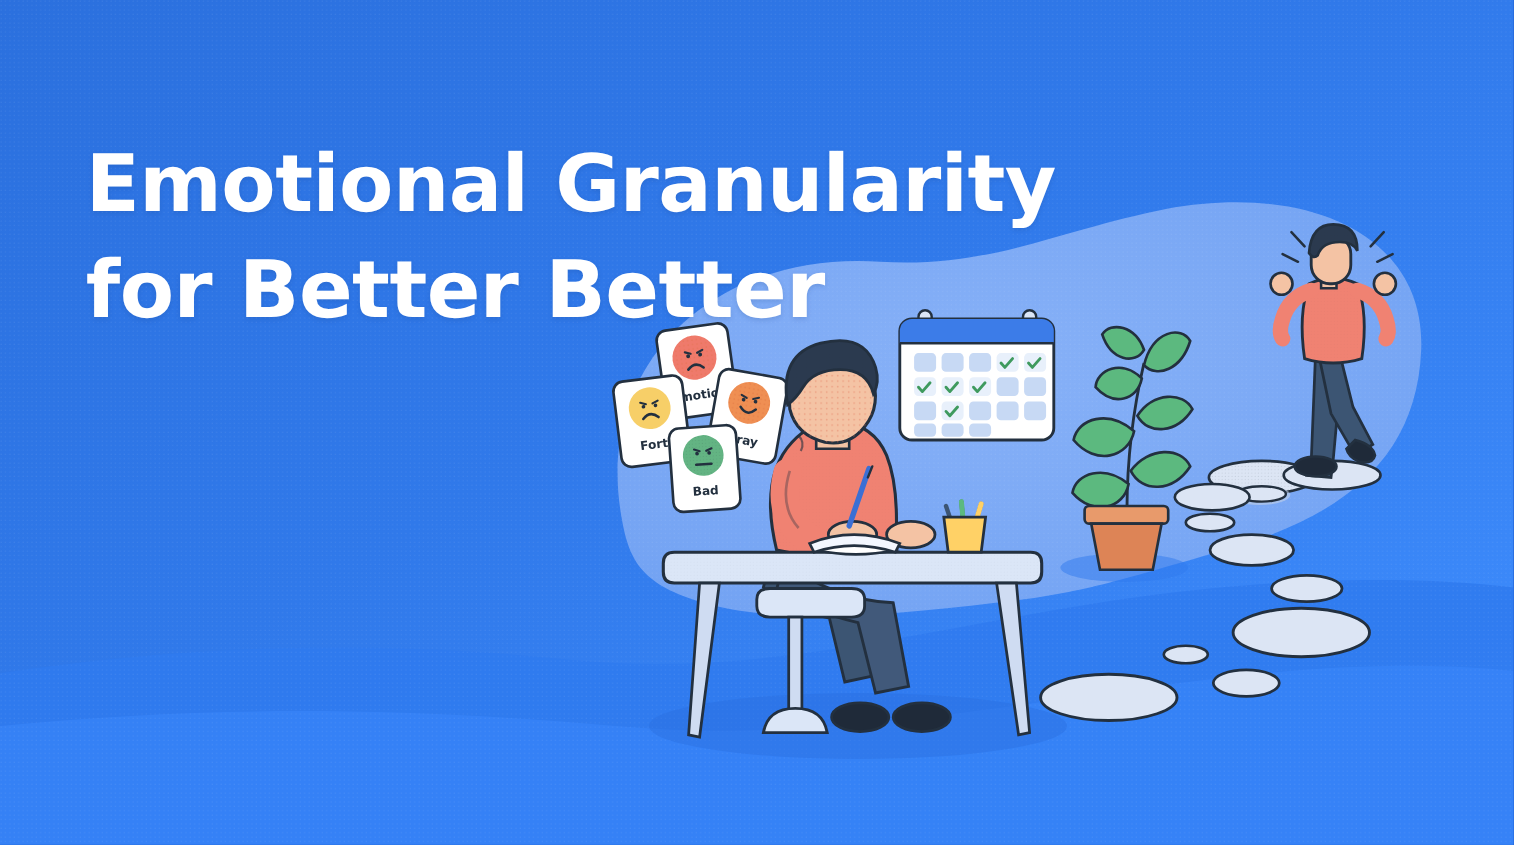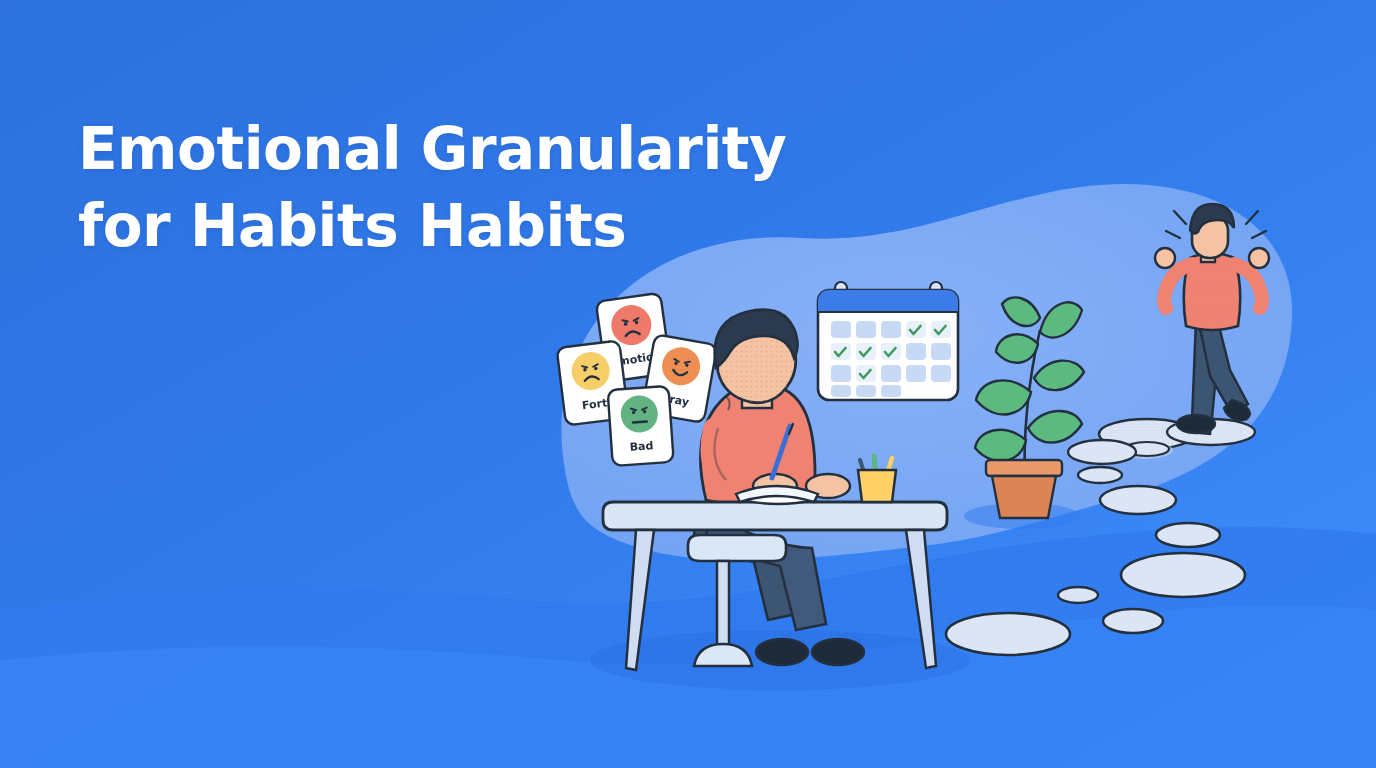--- a/index.html
+++ b/index.html
@@ -25,21 +25,21 @@
     height: 768px;
   }
   .headline {
     position: absolute;
     left: 78px;
     top: 72px;
     width: 780px;
     color: #ffffff;
     font-family: "DejaVu Sans", sans-serif;
     font-weight: bold;
-    font-size: 58px;
+    font-size: 72px;
     line-height: 1.33;
     letter-spacing: -0.5px;
     text-shadow: 0 2px 5px rgba(20,60,130,0.18);
     z-index: 5;
   }
   .headline .line {
     display: block;
     white-space: nowrap;
   }
   .art {
@@ -88,21 +88,21 @@
          C 790 562, 700 566, 640 548
          C 585 532, 572 512, 565 470 Z" fill="url(#blobGrad)" opacity="0.95"></path>
 
     <path d="M0 612 C 160 588, 330 580, 520 600 C 700 618, 860 566, 1040 542 C 1180 524, 1290 524, 1376 534 L1376 768 L0 768 Z" fill="#2f7aee" opacity="0.85"></path>
     <path d="M0 660 C 200 640, 380 644, 560 660 C 760 678, 940 634, 1130 614 C 1240 602, 1320 604, 1376 610 L1376 768 L0 768 Z" fill="#3b86fb" opacity="0.55"></path>
     <rect width="1376" height="768" fill="url(#dots)" opacity="0.35"></rect>
   </svg>
 
   <h1 class="headline">
     <span class="line">Emotional Granularity</span>
-    <span class="line">for Habits Habits</span>
+    <span class="line">for Better Better</span>
   </h1>
 
   <svg class="art" viewBox="0 0 1376 768">
     <defs>
       <pattern id="shade" width="3" height="3" patternUnits="userSpaceOnUse">
         <circle cx="1" cy="1" r="0.55" fill="#23303f" opacity="0.30"></circle>
       </pattern>
       <pattern id="shadeLight" width="3" height="3" patternUnits="userSpaceOnUse">
         <circle cx="1" cy="1" r="0.5" fill="#23303f" opacity="0.16"></circle>
       </pattern>

